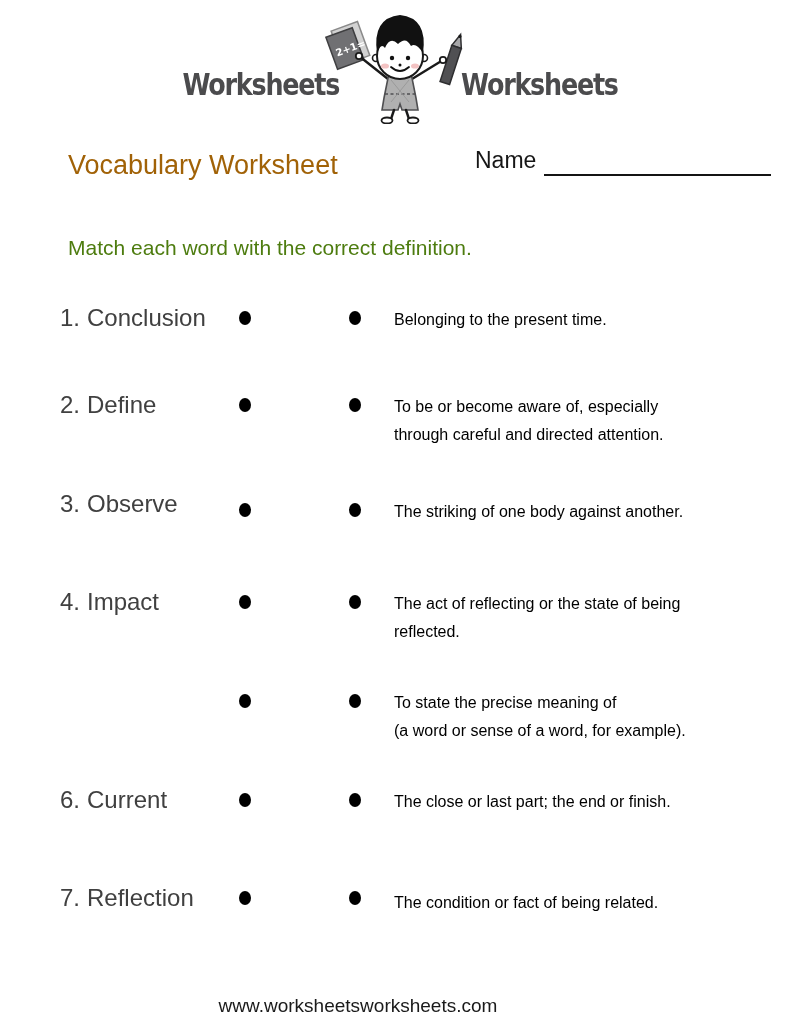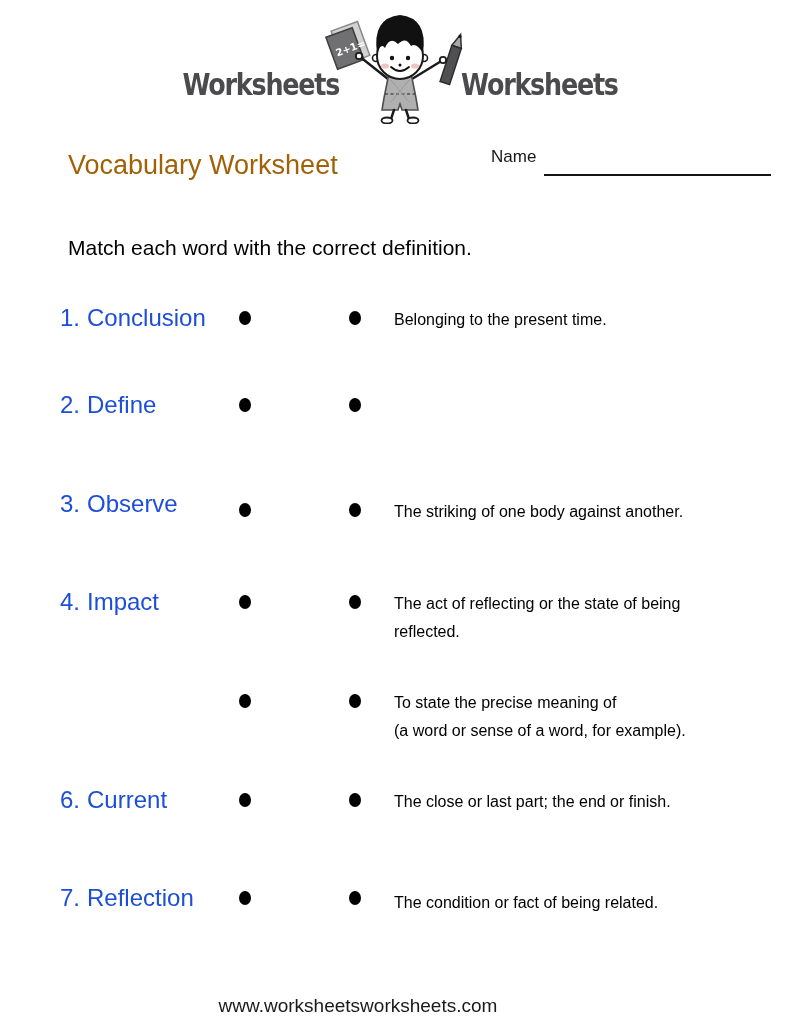--- a/index.html
+++ b/index.html
@@ -9,28 +9,28 @@
   
   .logo { position:absolute; top:6px; left:0; width:800px; display:flex; justify-content:center; align-items:flex-end; }
   .logo-text { font-family:"DejaVu Sans", sans-serif; font-weight:bold; font-size:31px; color:#4b4b4d; letter-spacing:-1.5px; padding-bottom:22px; white-space:nowrap; }
   .logo-text.left  { transform:scaleX(0.82); transform-origin:100% 100%; }
   .logo-text.right { transform:scaleX(0.82); transform-origin:0 100%; }
   .kid-svg { width:150px; height:118px; margin:0 -14px; flex:0 0 auto; }
 
   
   .page-title { position:absolute; left:68px; top:150px; font-size:27px; font-weight:500; color:#a16207; }
   .name-block { position:absolute; left:475px; top:147px; display:flex; align-items:flex-start; }
-  .name-label { font-size:17px; color:#161616;margin-left:16px; }
+  .name-label { font-size:23px; color:#161616; }
   .name-line  { width:227px; height:29px; border-bottom:2px solid #141414; margin-left:8px; }
 
-  .instruction { position:absolute; left:68px; top:236px; font-size:21px; color:#000000;text-align:center; }
+  .instruction { position:absolute; left:68px; top:236px; font-size:21px; color:#4d7c0f;text-align:center; }
 
   
   .match-row { position:absolute; left:0; width:800px; height:70px; }
-  .word { position:absolute; left:60px; top:0; font-size:24px; line-height:30px; color:#1d4ed8; white-space:nowrap; }
+  .word { position:absolute; left:60px; top:0; font-size:24px; line-height:30px; color:#404040; white-space:nowrap; }
   .word .num { margin-right:7px; }
   .dot { position:absolute; top:8px; width:12px; height:14px; background:#000; border-radius:50%; }
   .dot.word-dot { left:239px; }
   .dot.def-dot  { left:349px; }
   .definition { position:absolute; left:394px; top:3px; width:405px; font-size:16px; line-height:28px; color:#000000; white-space:pre-line; }
 
   .row-1 { top:303px; } .row-2 { top:390px; } .row-3 { top:489px; }
   .row-4 { top:587px; } .row-5 { top:686px; } .row-6 { top:785px; }
   .row-7 { top:883px; }
 
@@ -101,20 +101,22 @@
   <div class="word"><span class="num">1.</span><span>Conclusion</span></div>
   <span class="dot word-dot"></span>
   <span class="dot def-dot"></span>
   <div class="definition">Belonging to the present time.</div>
 </div>
 
 <div class="match-row row-2">
   <div class="word"><span class="num">2.</span><span>Define</span></div>
   <span class="dot word-dot"></span>
   <span class="dot def-dot"></span>
+  <div class="definition">To be or become aware of, especially
+through careful and directed attention.</div>
 </div>
 
 <div class="match-row row-3">
   <div class="word"><span class="num">3.</span><span>Observe</span></div>
   <span class="dot word-dot" style="top:14px"></span>
   <span class="dot def-dot" style="top:14px"></span>
   <div class="definition" style="top:9px">The striking of one body against another.</div>
 </div>
 
 <div class="match-row row-4">

